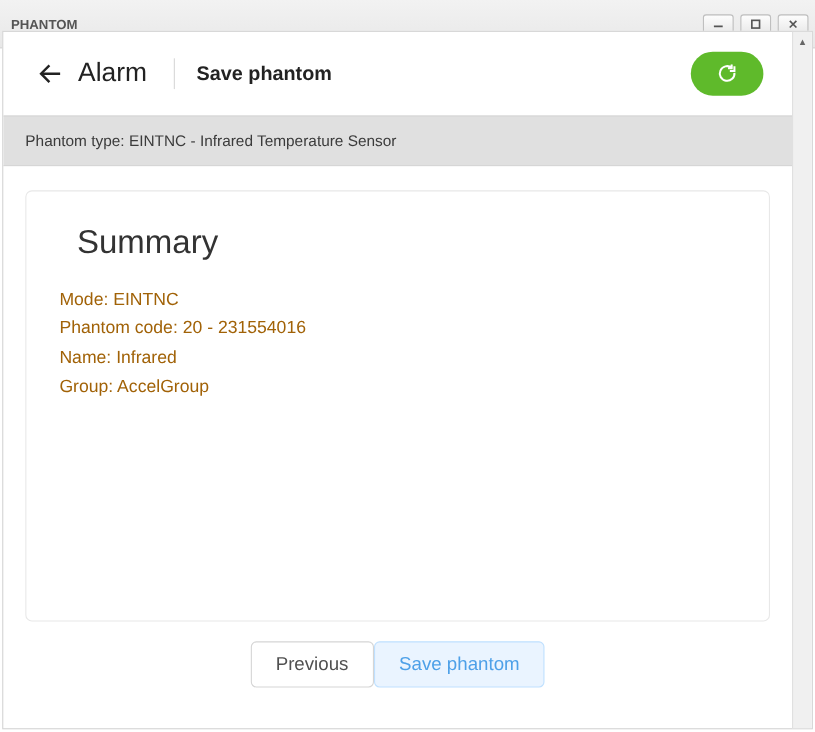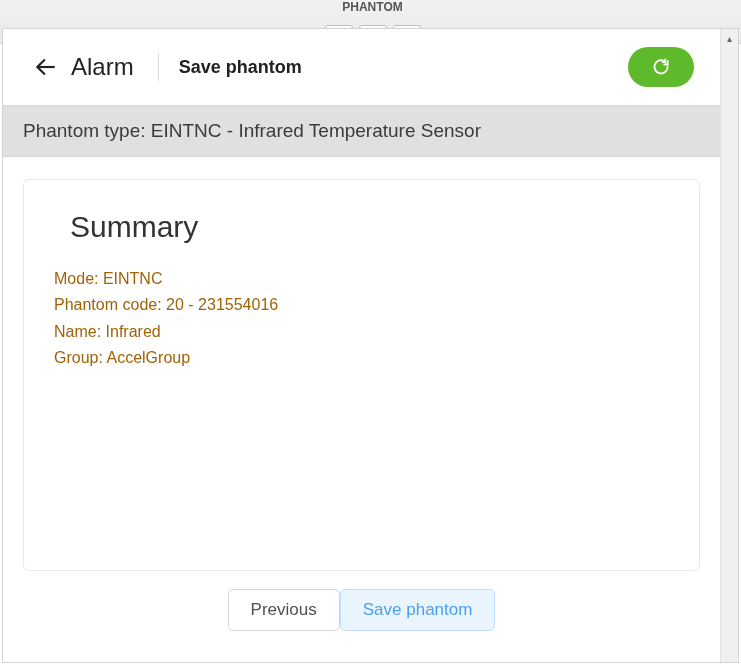--- a/index.html
+++ b/index.html
@@ -16,21 +16,20 @@
     height: 44px;
     background: linear-gradient(#f2f2f2, #e8e8e8);
     border-bottom: 1px solid #cfcfcf;
     display: flex;
     align-items: center;
     justify-content: space-between;
     padding: 0 6px 0 10px;
     font-size: 12px;
     color: #555;
     font-weight: 600;
-    flex-direction: column;
   }
   .win-controls { display: flex; gap: 6px; }
   .win-btn {
     width: 28px; height: 18px;
     border: 1px solid #bfbfbf;
     border-radius: 3px;
     background: linear-gradient(#fdfdfd,#e9e9e9);
     display: flex; align-items: center; justify-content: center;
     font-size: 11px; color: #555;
     cursor: pointer;
@@ -94,21 +93,21 @@
     background: #5fba2b;
     border-radius: 20px;
     display:flex;align-items:center;justify-content:center;
     cursor:pointer;
   }
   .refresh-btn svg { width:20px;height:20px;stroke:#fff;stroke-width:2.2;fill:none; }
   
   .banner {
     background: #e0e0e0;
     color: #3b3b3b;
-    font-size: 19px;
+    font-size: 14px;
     padding: 14px 20px;
     border-top: 1px solid #d6d6d6;
     border-bottom: 1px solid #d6d6d6;
   }
   
   .card-wrap { padding: 22px 20px 12px 20px; }
   .card {
     background: #fff;
     border: 1px solid #e8e8e8;
     border-radius: 6px;

